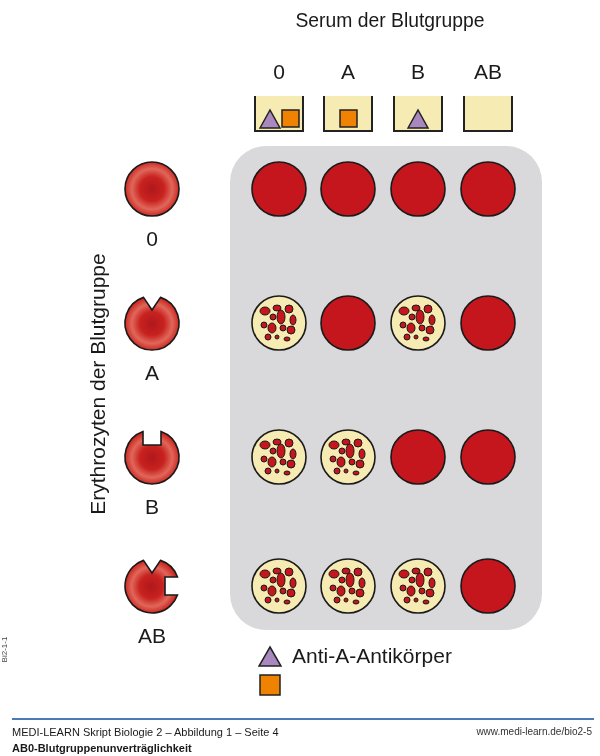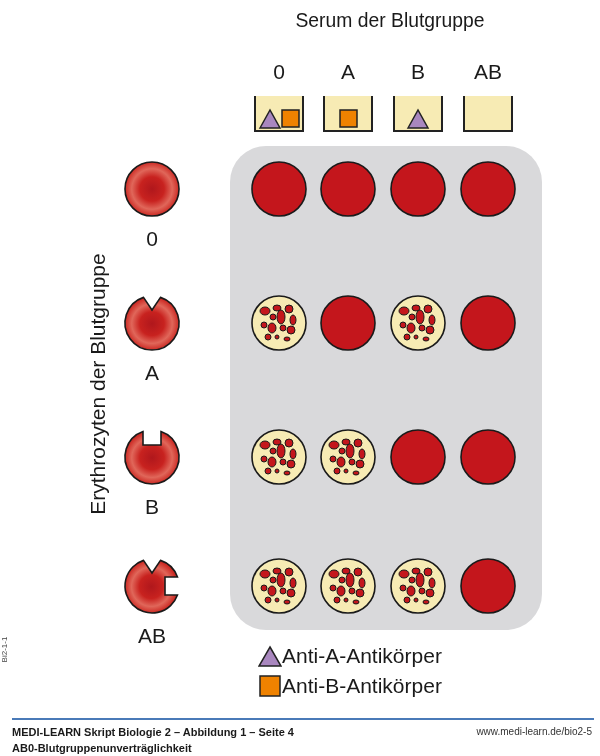--- a/index.html
+++ b/index.html
@@ -4,23 +4,23 @@
 <style>
   html, body { margin:0; padding:0; background:#ffffff; }
   body { width:600px; height:756px; position:relative; overflow:hidden;
          font-family:"Liberation Sans", sans-serif; color:#1a1a1a; }
   .abs { position:absolute; }
   .title { left:0; width:780px; top:8px; text-align:center; font-size:21px; font-family:"Liberation Sans", sans-serif; transform:scaleX(0.92); transform-origin:390px 0; }
   .col-label { top:60px; width:60px; text-align:center; font-size:21px; }
   .serum-box { top:96px; width:50px; height:36px; background:#f7ebb4; border:2px solid #222; border-top:none; box-sizing:border-box; }
   .row-label { width:60px; text-align:center; font-size:21px; }
   .panel { left:230px; top:146px; width:312px; height:484px; background:#d9d9db; border-radius:36px; }
-  .legend-item { left:258px; font-size:21px; display:flex; align-items:center; }
+  .legend-item { left:258px; font-size:21px; display:flex; align-items:center; gap:10px; }
   .footer-rule { left:12px; width:582px; top:718px; height:2px; background:#4a7ab8; }
-  .footer-left { left:12px; top:726px; font-size:11px; font-weight:bold; }
+  .footer-left { left:12px; top:726px; font-size:11px; font-weight:normal; }
   .footer-right { right:8px; top:726px; font-size:10px; color:#333; }
   .footer-sub { left:12px; top:742px; font-size:11px; font-weight:bold; }
   .sidecode { left:-8px; top:645px; font-size:8px; color:#444; transform:rotate(-90deg); }
   svg { position:absolute; left:0; top:0; }
 </style>
 </head>
 <body>
 
 <div class="abs title" style="left:0;width:780px;">Serum der Blutgruppe</div>
 
@@ -174,20 +174,19 @@
 <div class="abs legend-item" style="top:644px;">
   <svg width="24" height="22" style="position:static">
     <polygon points="12,2 23,21 1,21" fill="#a987bf" stroke="#222" stroke-width="1.5"></polygon>
   </svg>
   <span>Anti-A-Antikörper</span>
 </div>
 <div class="abs legend-item" style="top:674px;">
   <svg width="24" height="22" style="position:static">
     <rect x="2" y="1" width="20" height="20" fill="#ef8200" stroke="#222" stroke-width="1.5"></rect>
   </svg>
-  <span>Anti-B-Antikörper</span>
 </div>
 
 <div class="abs sidecode">Bi2-1-1</div>
 <div class="abs footer-rule"></div>
 <div class="abs footer-left">MEDI-LEARN Skript Biologie 2 – Abbildung 1 – Seite 4</div>
 <div class="abs footer-right">www.medi-learn.de/bio2-5</div>
 <div class="abs footer-sub">AB0-Blutgruppenunverträglichkeit</div>
 
 </body></html>

